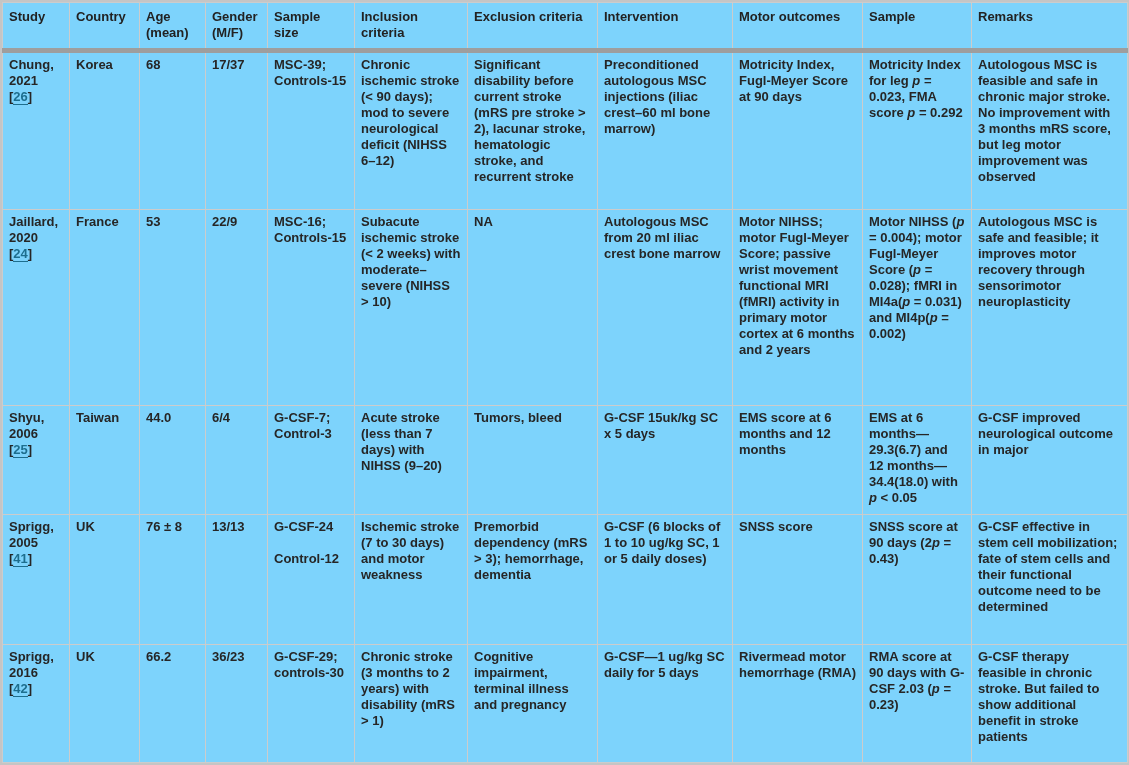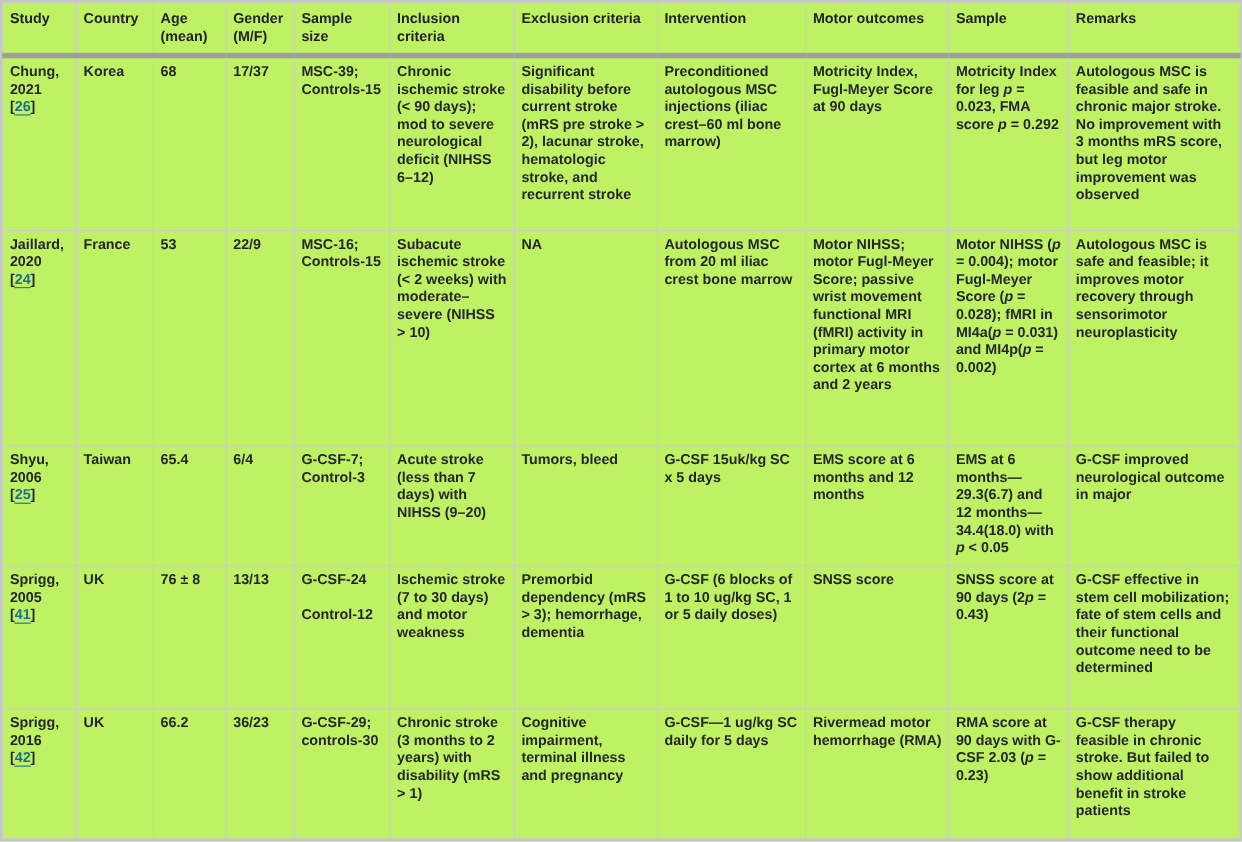--- a/index.html
+++ b/index.html
@@ -10,21 +10,21 @@
     height: 765px;
     overflow: hidden;
     font-family: "Liberation Sans", sans-serif;
     color: #262626;
   }
   .table-wrap {
     box-sizing: border-box;
     width: 1129px;
     height: 765px;
     border: 2px solid #c5c5c5;
-    background: #bef264;
+    background: #7dd3fc;
   }
   table {
     border-collapse: collapse;
     table-layout: fixed;
     width: 100%;
     height: 100%;
   }
   th, td {
     box-sizing: border-box;
     border: 1px solid #cccccc;
@@ -106,21 +106,21 @@
         <td>Subacute ischemic stroke (&lt; 2 weeks) with moderate–severe (NIHSS &gt; 10)</td>
         <td>NA</td>
         <td>Autologous MSC from 20 ml iliac crest bone marrow</td>
         <td>Motor NIHSS; motor Fugl-Meyer Score; passive wrist movement functional MRI (fMRI) activity in primary motor cortex at 6 months and 2 years</td>
         <td>Motor NIHSS (<i>p</i> = 0.004); motor Fugl-Meyer Score (<i>p</i> = 0.028); fMRI in MI4a(<i>p</i> = 0.031) and MI4p(<i>p</i> = 0.002)</td>
         <td>Autologous MSC is safe and feasible; it improves motor recovery through sensorimotor neuroplasticity</td>
       </tr>
       <tr style="height:108px">
         <td><span>Shyu, 2006</span><br><span><span>[</span><a class="ref">25</a><span>]</span></span></td>
         <td>Taiwan</td>
-        <td>65.4</td>
+        <td>44.0</td>
         <td>6/4</td>
         <td>G-CSF-7; Control-3</td>
         <td>Acute stroke (less than 7 days) with NIHSS (9–20)</td>
         <td>Tumors, bleed</td>
         <td>G-CSF 15uk/kg SC x 5 days</td>
         <td>EMS score at 6 months and 12 months</td>
         <td>EMS at 6 months—29.3(6.7) and 12 months—34.4(18.0) with <i>p</i> &lt; 0.05</td>
         <td>G-CSF improved neurological outcome in major</td>
       </tr>
       <tr style="height:128px">

